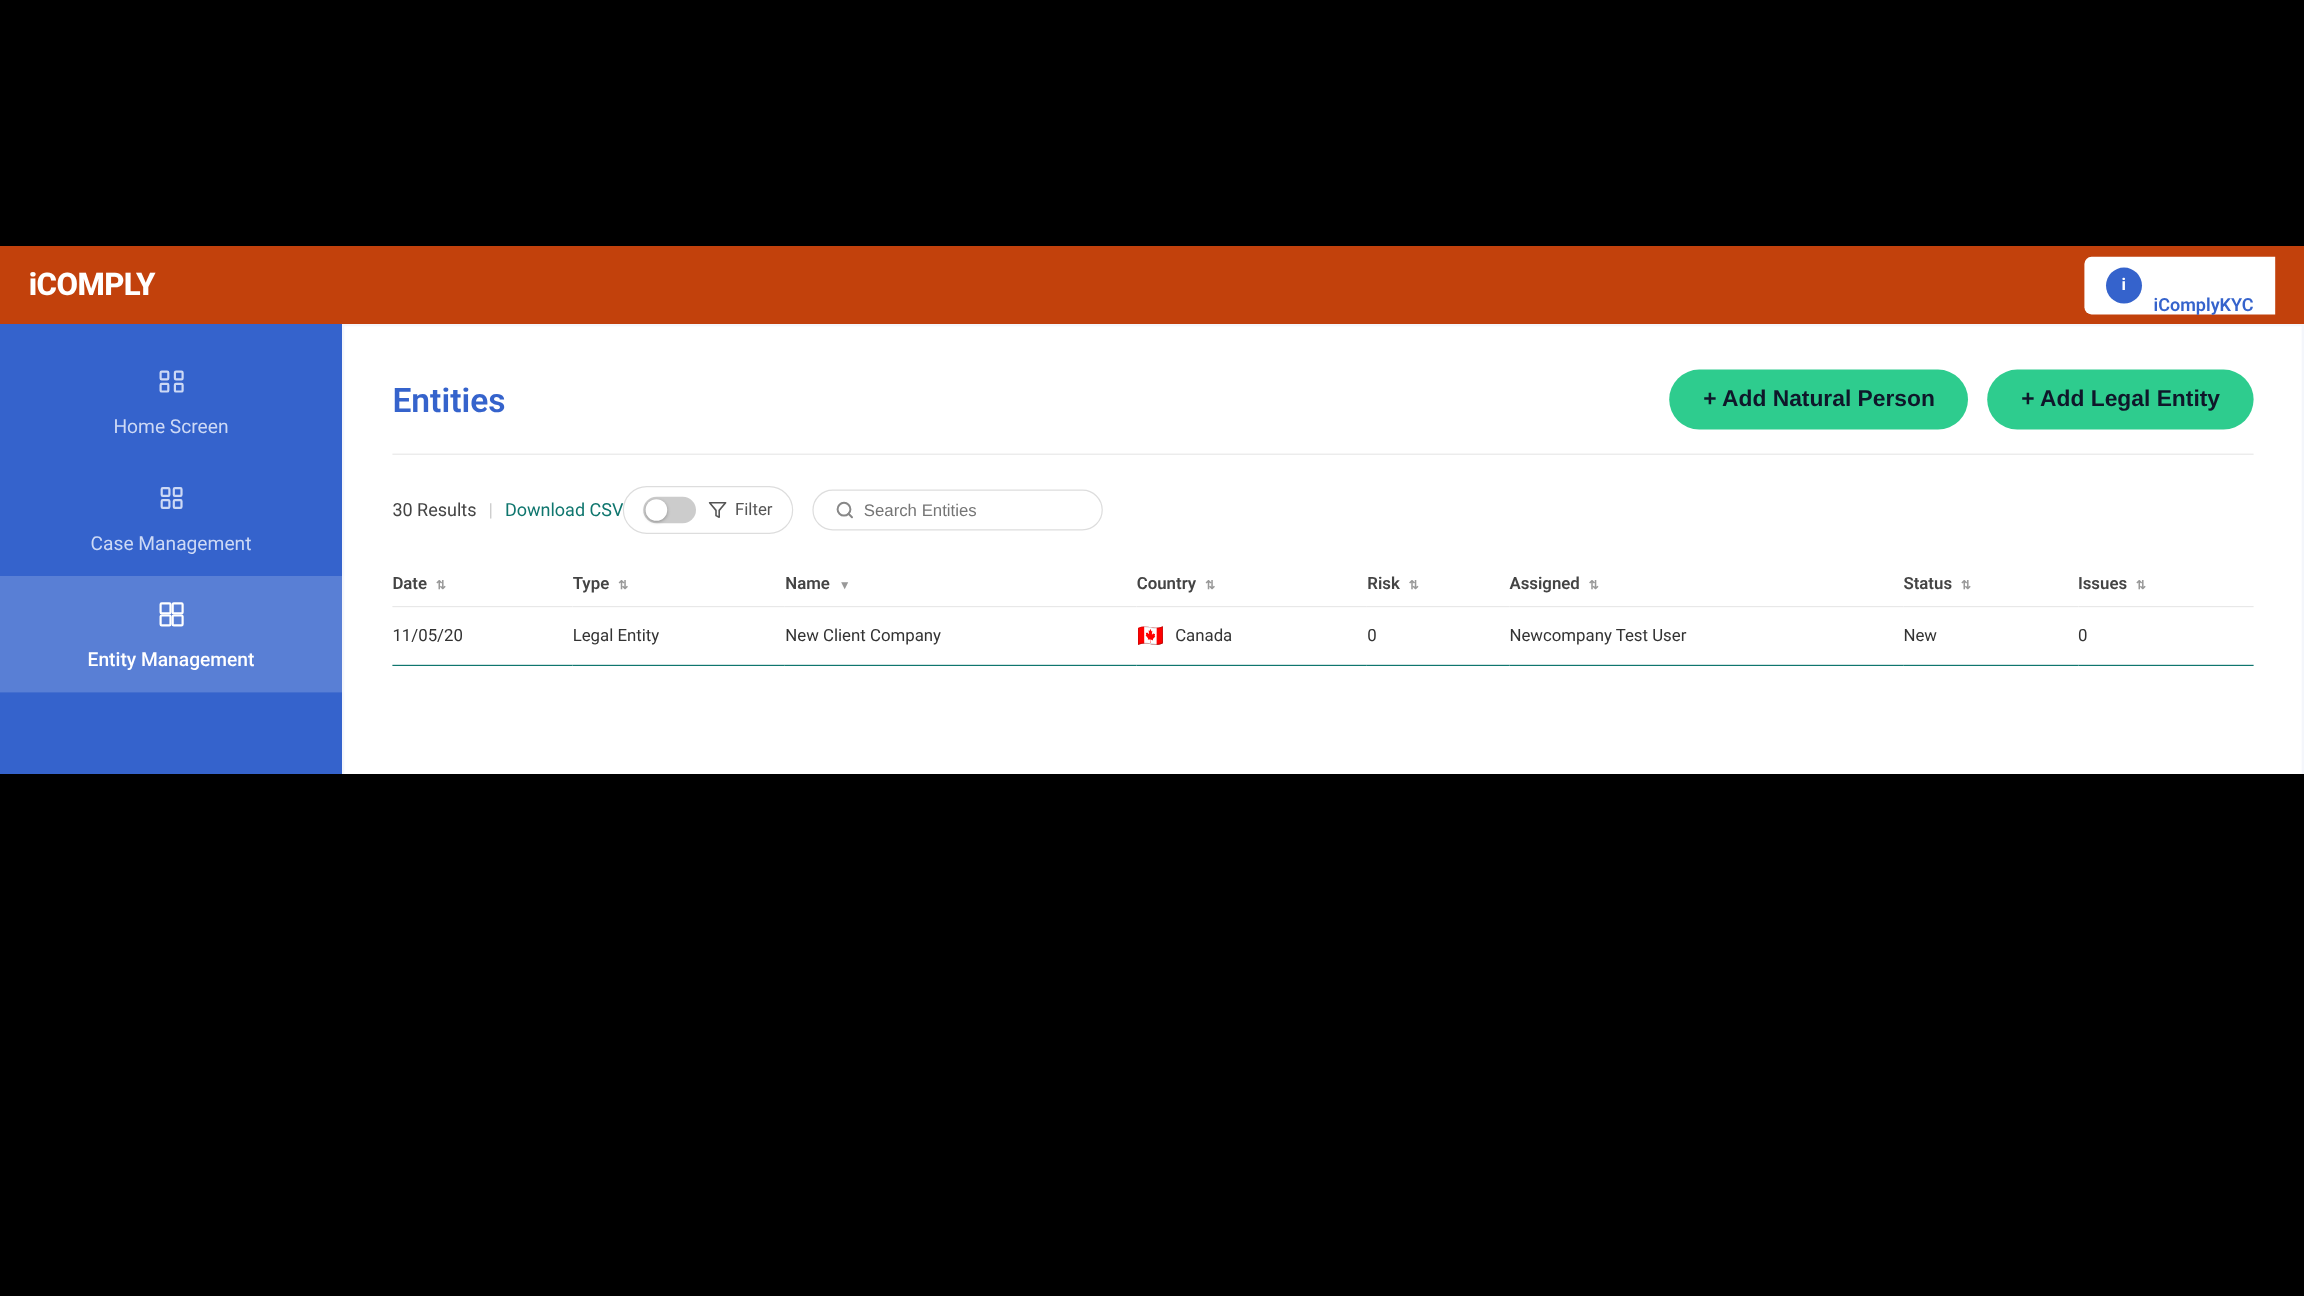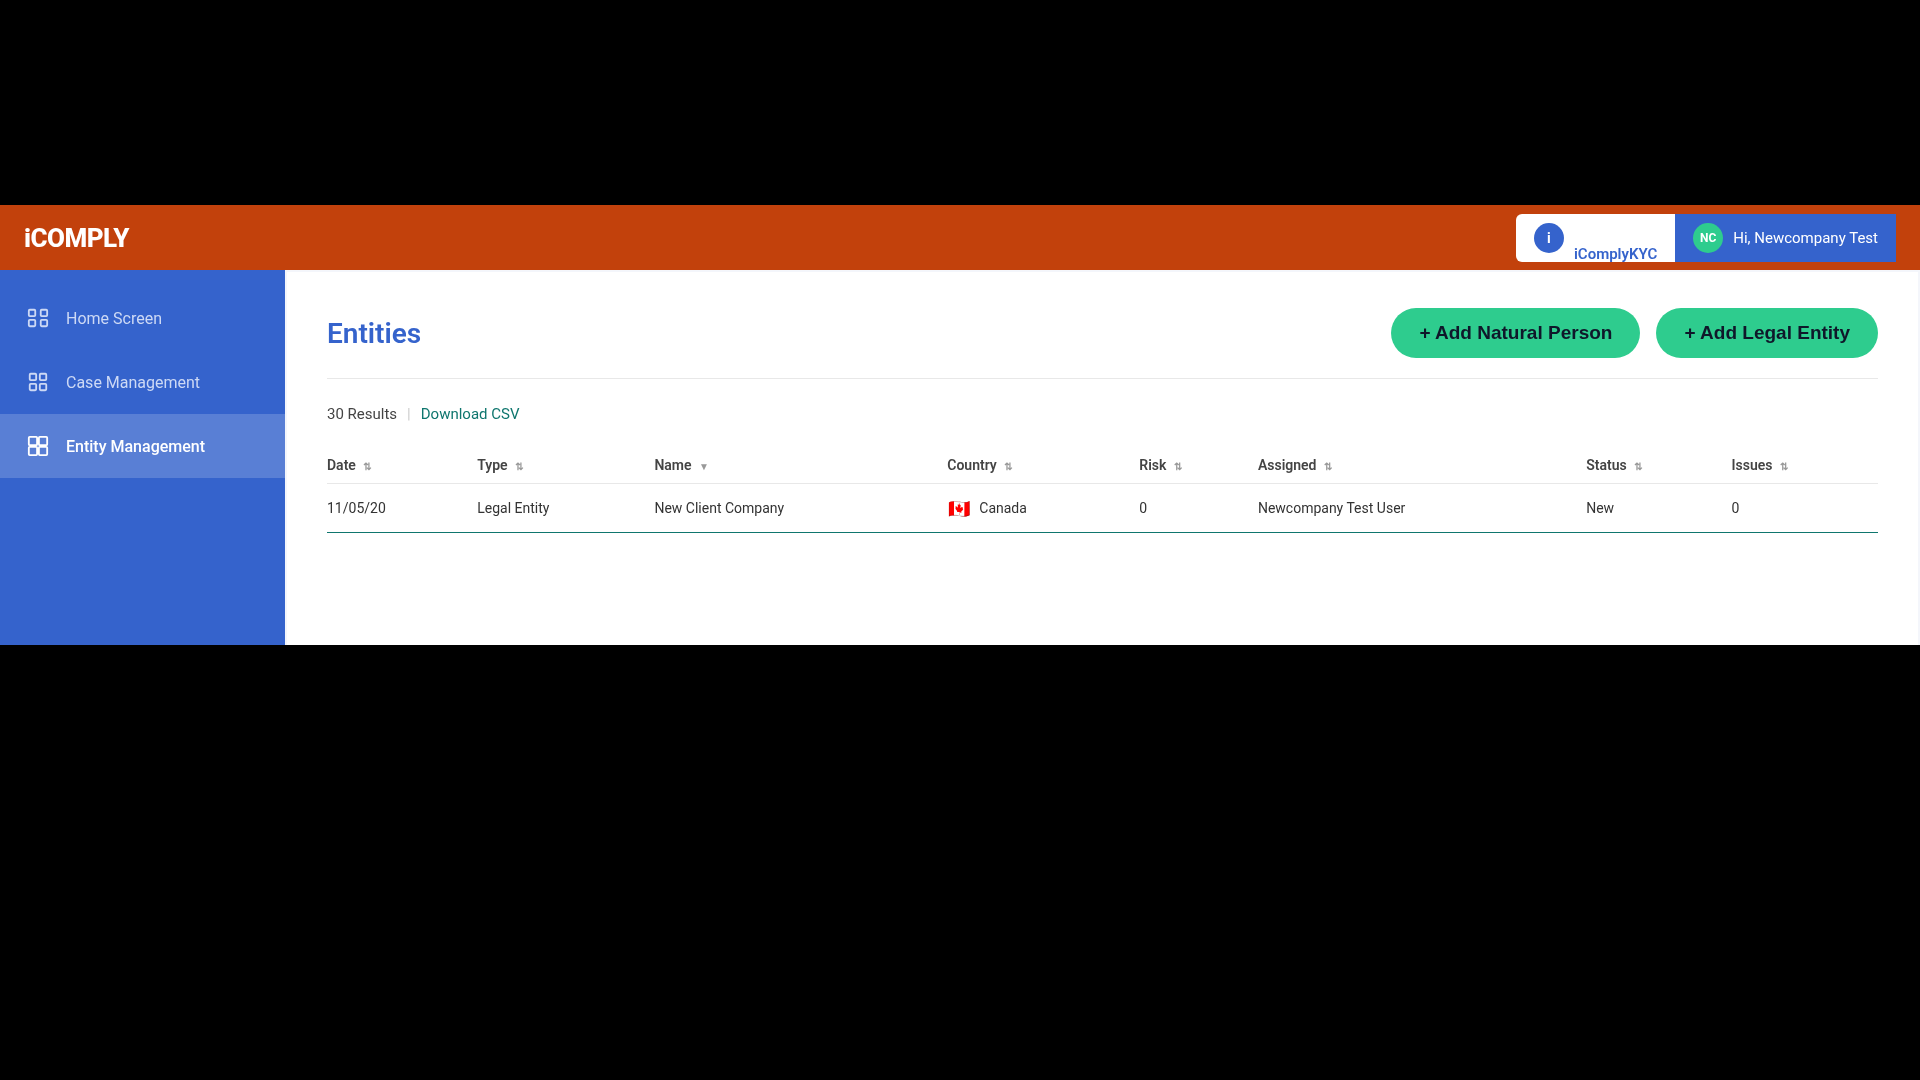--- a/index.html
+++ b/index.html
@@ -125,20 +125,21 @@
     }
 
     .sidebar-item {
       display: flex;
       align-items: center;
       gap: 14px;
       padding: 18px 24px;
       cursor: pointer;
       color: #cdd9f5;
       font-size: 16px;
+      flex-direction: column;
     }
 
     .sidebar-item.active {
       background: rgba(255,255,255,0.18);
       color: #fff;
       font-weight: 500;
     }
 
     .sidebar-icon {
       width: 28px;
@@ -350,24 +351,20 @@
 <div class="black-bar-top"></div>
 
 <div class="app-wrapper">
 
   <nav class="top-nav">
     <div class="logo-text">iCOMPLY</div>
     <div class="nav-right">
       <div class="nav-icomplykyc">
         <div class="nav-icomplykyc-icon">i</div>
         <span class="nav-icomplykyc-label">iComplyKYC</span>
-      </div>
-      <div class="nav-user">
-        <div class="nav-user-avatar">NC</div>
-        <span class="nav-user-label">Hi, Newcompany Test</span>
       </div>
     </div>
   </nav>
 
   <div class="main-row">
 
     <aside class="sidebar">
 
       <div class="sidebar-item">
         <div class="sidebar-icon">
@@ -416,20 +413,41 @@
             <button class="btn-add">+ Add Natural Person</button>
             <button class="btn-add">+ Add Legal Entity</button>
           </div>
         </div>
 
         <div class="toolbar-row">
           <div class="results-info">
             <span>30 Results</span>
             <span class="separator">|</span>
             <a class="download-csv">Download CSV</a>
+          </div>
+          <div class="toolbar-right">
+            <div class="filter-toggle">
+              <div class="toggle-switch">
+                <div class="toggle-knob"></div>
+              </div>
+              <div class="filter-icon-area">
+                <svg width="16" height="16" viewBox="0 0 24 24" fill="none" stroke="currentColor" stroke-width="2" stroke-linecap="round" stroke-linejoin="round">
+                  <polygon points="22 3 2 3 10 12.46 10 19 14 21 14 12.46 22 3"></polygon>
+                </svg>
+                <span>Filter</span>
+              </div>
+            </div>
+
+            <div class="search-box">
+              <svg class="search-icon-svg" width="16" height="16" viewBox="0 0 24 24" fill="none" stroke="#888" stroke-width="2.5" stroke-linecap="round" stroke-linejoin="round">
+                <circle cx="11" cy="11" r="8"></circle>
+                  <line x1="21" y1="21" x2="16.65" y2="16.65"></line>
+              </svg>
+              <input type="text" placeholder="Search Entities" style="">
+            </div>
           </div>
         </div>
 
         <table class="entities-table">
           <thead>
             <tr>
               <th>
                 <span>Date</span>
                 <span class="sort-icon">⇅</span>
               </th>

